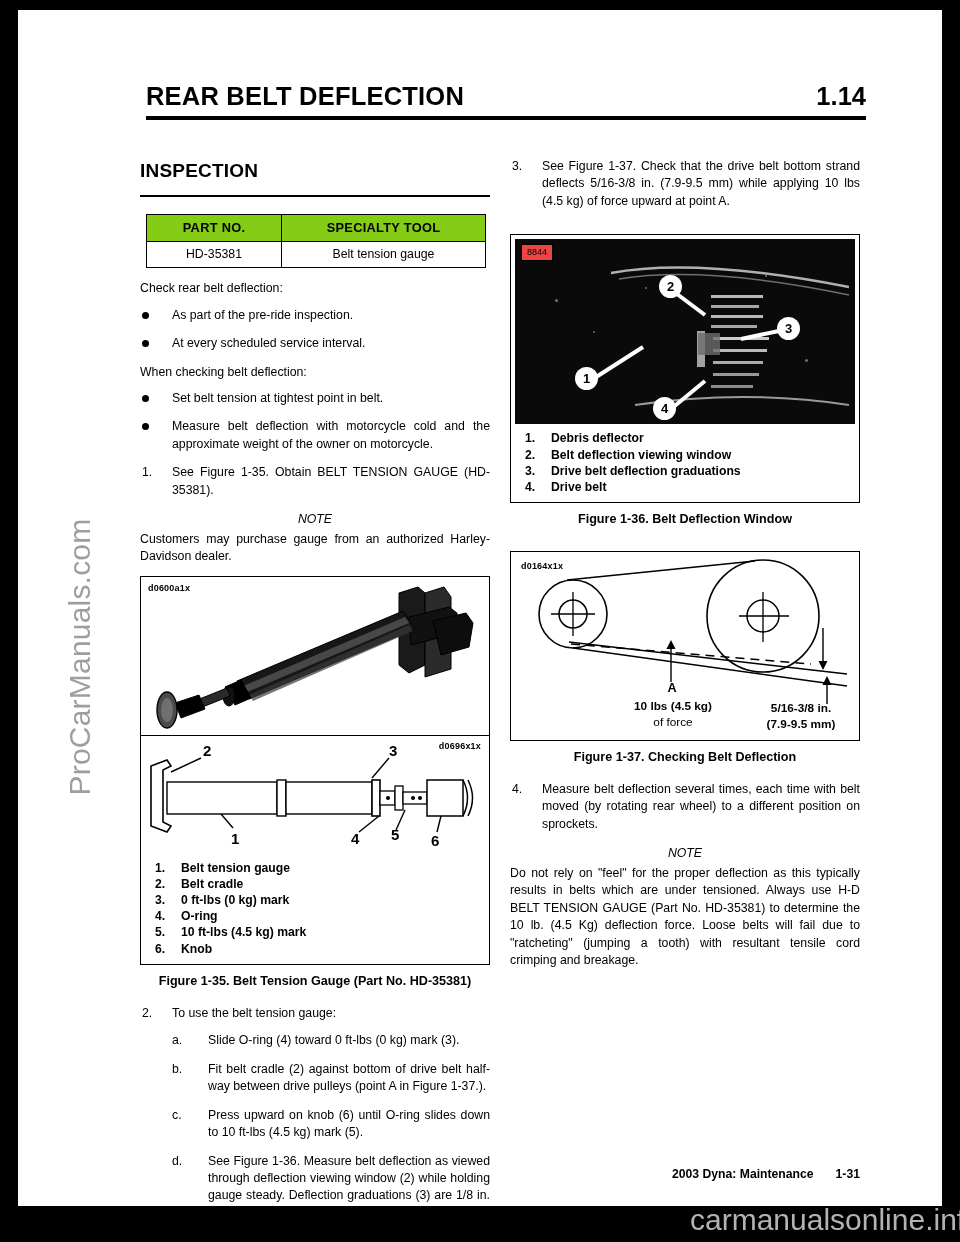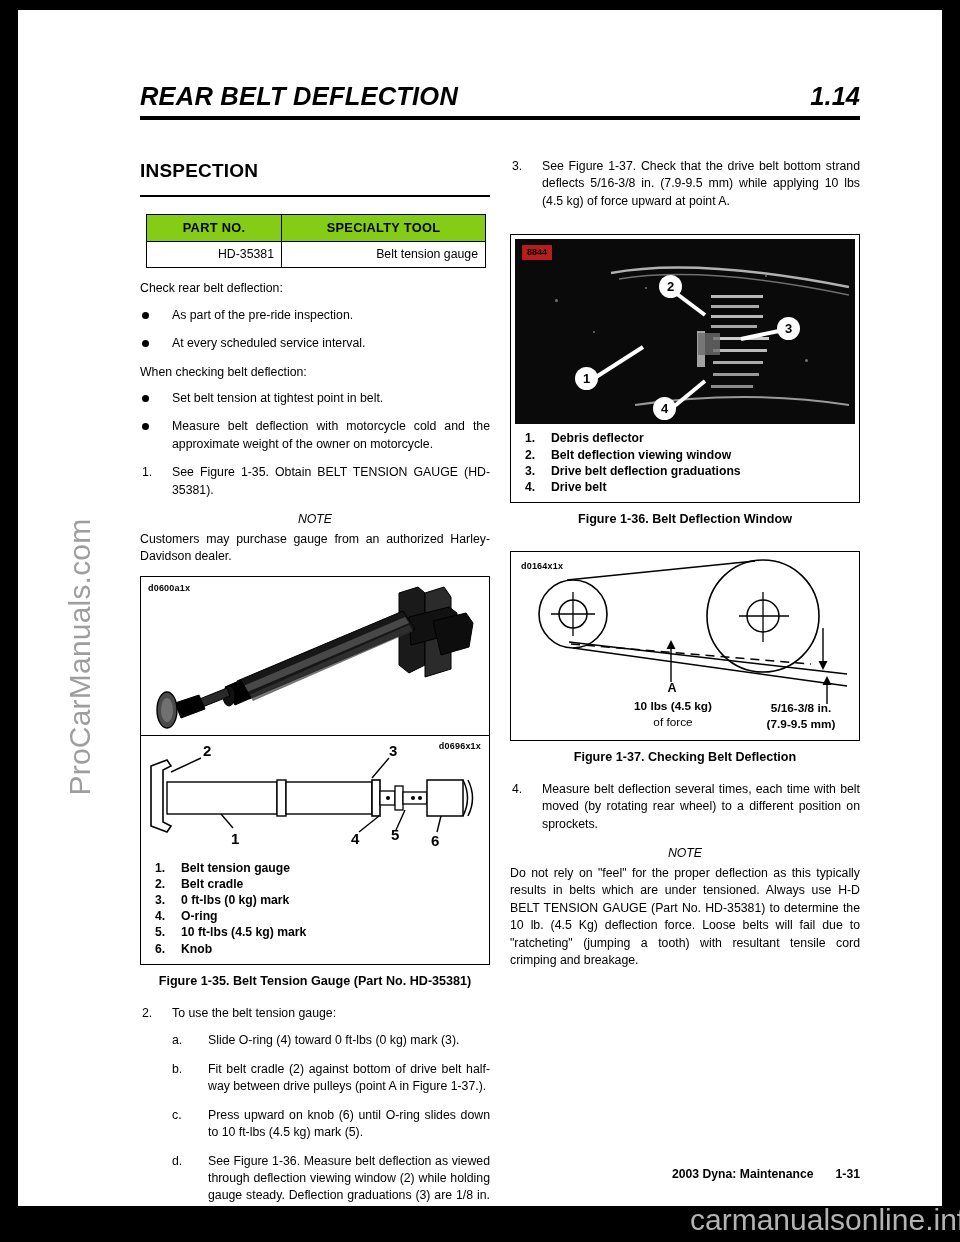--- a/index.html
+++ b/index.html
@@ -46,24 +46,23 @@
     top: 1203px;
     font-size: 30px;
     color: #b3b3b3;
     white-space: nowrap;
     pointer-events: none;
   }
 
   
   #hdr {
     position: absolute;
-    left: 122px;
+    left: 128px;
     top: 72px;
     width: 720px;
-    font-style: italic;
   }
   #hdr-row {
     display: flex;
     align-items: baseline;
     justify-content: space-between;
   }
   #hdr-title {
     font-size: 25.5px;
     font-weight: bold;
     letter-spacing: 0.2px;
@@ -106,21 +105,21 @@
   .tool-table {
     border-collapse: collapse;
     width: 340px;
     margin: 0 0 12px 6px;
     table-layout: fixed;
   }
   .tool-table td, .tool-table th {
     border: 1.4px solid #000;
     padding: 4px 7px;
     font-size: 12.3px;
-    text-align: right;
+    text-align: center;
   }
   .tool-table th {
     font-weight: bold;
     font-size: 12.8px;
     text-align: center;
     background: #84cc16;
     letter-spacing: 0.3px;
     position: relative;
   }
   .tool-table th.th-part { width: 120px; }
@@ -244,24 +243,24 @@
     height: 185px;
     background: #0a0a0a;
     position: relative;
     overflow: hidden;
     margin: 4px 4px 0 4px;
   }
   .photo-tag {
     position: absolute;
     left: 6px;
     top: 5px;
-    background: #b91c1c;
+    background: #ef4444;
     color: #000;
     font-size: 9px;
-    font-weight: bold;
+    font-weight: normal;
     padding: 1px 5px;
     border: 1px solid #000;
   }
   .bubble {
     position: absolute;
     width: 23px;
     height: 23px;
     border-radius: 50%;
     background: #fff;
     color: #000;

